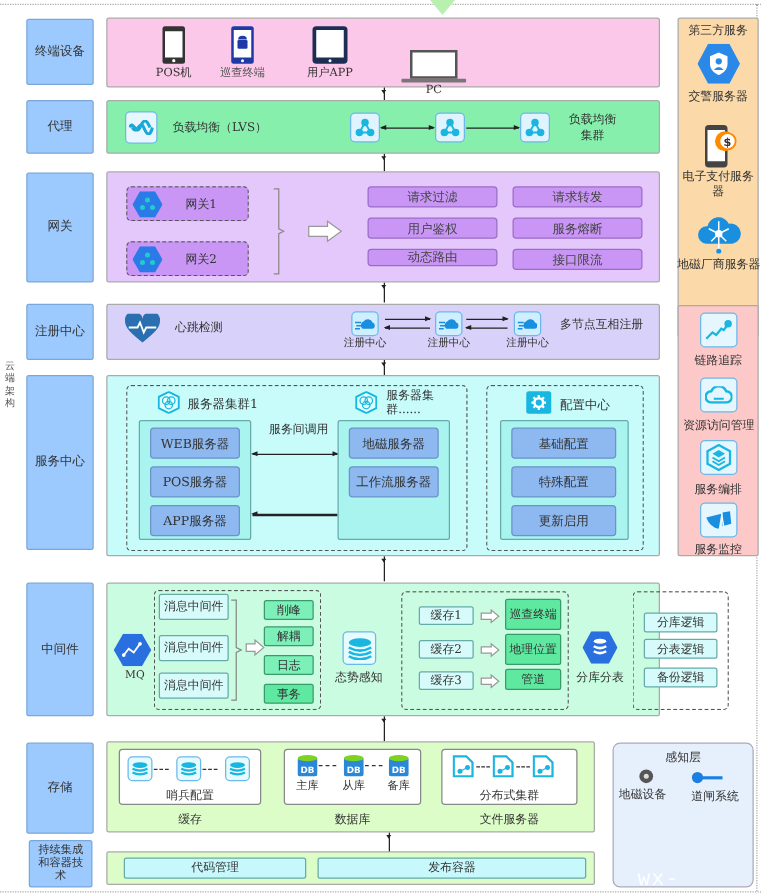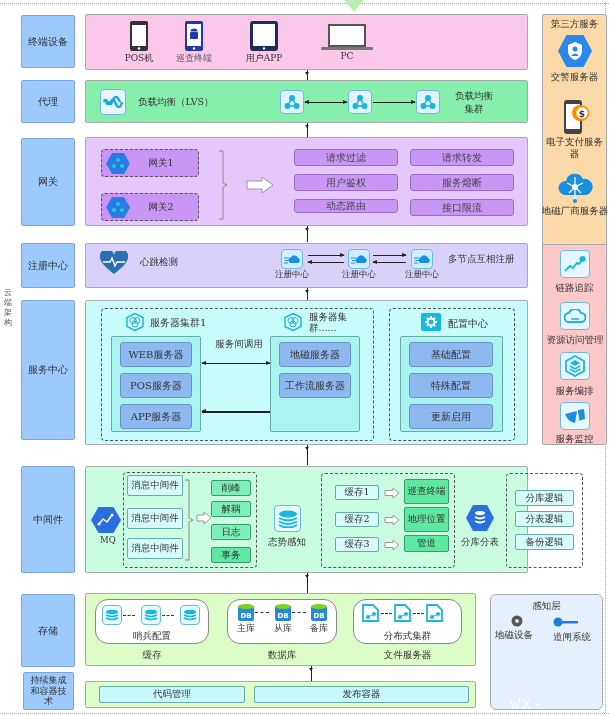--- a/index.html
+++ b/index.html
@@ -20,21 +20,21 @@
   .mint { background: #c9fce0; }
   .lgreen { background: #dcfcc8; }
   .dev { display: flex; flex-direction: column; align-items: center; font-size: 9px; }
   .chip { background: #c996f6; border: 1px solid #9a6cc8; border-radius: 3px; display: flex; align-items: center; justify-content: center; font-size: 10px; color: #444; }
   .dash { border: 1.5px dashed #555; border-radius: 4px; }
   .srv { background: #8db8f0; border: 1px solid #6a93c8; border-radius: 3px; display: flex; align-items: center; justify-content: center; font-size: 10px; color: #333; }
   .srvwrap { border: 1px solid #6aa; background: #aaf4f0; border-radius: 2px; }
   .mw { background: #d7fbfb; border: 1px solid #6aa; border-radius: 2px; display: flex; align-items: center; justify-content: center; font-size: 9.5px; }
   .grn { background: #5fe8a0; border: 1px solid #3a9b6a; border-radius: 2px; display: flex; align-items: center; justify-content: center; font-size: 9.5px; }
   .grn2 { background: #7cf0b8; border: 1px solid #3a9b6a; }
-  .whitebox { background: #fff; border: 1px solid #888; border-radius: 13px; }
+  .whitebox { background: #fff; border: 1px solid #888; border-radius: 3px; }
   .iconbox { background: #cfeeff; border: 1px solid #6cb8e8; border-radius: 4px; display: flex; align-items: center; justify-content: center; }
   .center { display: flex; align-items: center; justify-content: center; text-align: center; }
   .col { display: flex; flex-direction: column; align-items: center; }
   .hline { height: 1px; background: #222; }
   .arrow-r::after { content: ""; position: absolute; right: -1px; top: -2px; border-left: 5px solid #222; border-top: 2.5px solid transparent; border-bottom: 2.5px solid transparent; }
   .arrow-l::before { content: ""; position: absolute; left: -1px; top: -2px; border-right: 5px solid #222; border-top: 2.5px solid transparent; border-bottom: 2.5px solid transparent; }
   .dv { width: 2px; height: 10px; position: absolute; }
   .dv::before { content: ""; position:absolute; left:0.5px; top:0; width:1px; height:100%; background:#222; }
   .dv::after { content: ""; position:absolute; left:-1.5px; top:2px; border-top:3px solid #222; border-left:2.5px solid transparent; border-right:2.5px solid transparent; }
   .wm { color: #fff; font-family: "DejaVu Sans Mono", monospace; font-size: 17px; letter-spacing: 1px; opacity: 0.9; }
@@ -78,21 +78,21 @@
     <span style="color:#555">巡查终端</span>
   </div>
   <div class="abs dev" style="left:158px;top:5px;width:40px">
     <svg width="30" height="32" viewBox="0 0 30 32">
         <rect x="1" y="1" width="28" height="30" rx="3" fill="#1d2e55"></rect>
         <rect x="4" y="4" width="22" height="22" fill="#fff"></rect>
         <circle cx="15" cy="28.5" r="1.2" fill="#fff"></circle>
       </svg>
     <span>用户APP</span>
   </div>
-  <div class="abs dev" style="left:235px;top:8px;width:52px">
+  <div class="abs dev" style="left:235px;top:24px;width:52px">
     <svg width="52" height="28" viewBox="0 0 52 28">
         <rect x="7" y="1" width="38" height="23" fill="#555"></rect>
         <rect x="9" y="3" width="34" height="19" fill="#fff"></rect>
         <rect x="0" y="24" width="52" height="3" rx="1" fill="#777"></rect>
       </svg>
     <span>PC</span>
   </div>
 </div>
 
 <div class="abs dv" style="left:306px;top:70px;height:10px"></div>

